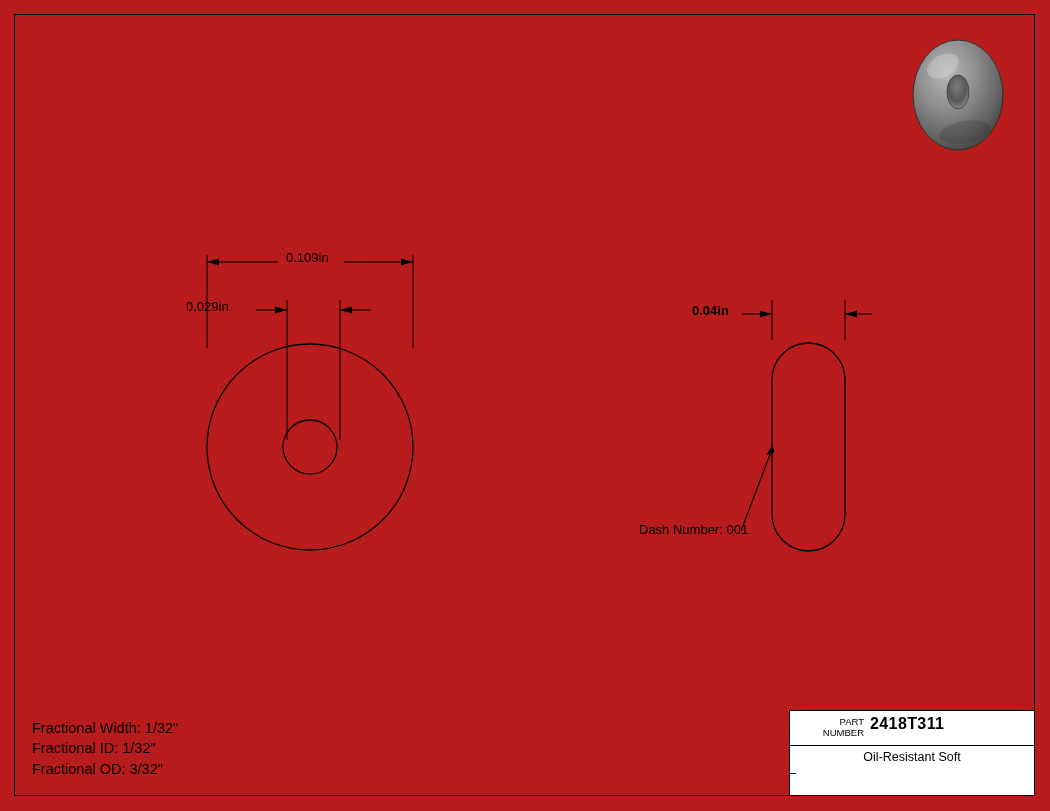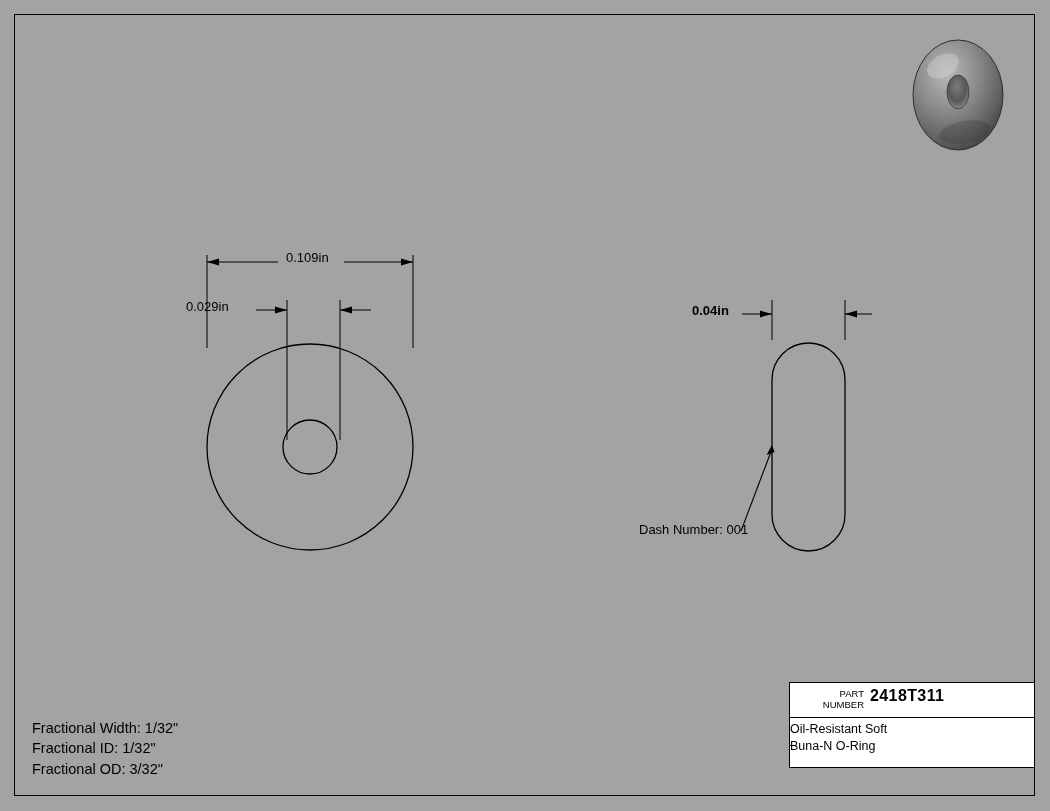--- a/index.html
+++ b/index.html
@@ -7,21 +7,21 @@
     padding: 0;
     background: #ffffff;
   }
   body {
     font-family: "Liberation Sans", sans-serif;
   }
   #sheet {
     position: relative;
     width: 1050px;
     height: 811px;
-    background: #a3a3a3;
+    background: #b91c1c;
     overflow: hidden;
   }
   .border {
     position: absolute;
     left: 14px;
     top: 14px;
     width: 1021px;
     height: 782px;
     border: 1px solid #000;
     box-sizing: border-box;
@@ -43,21 +43,21 @@
   .spec-text {
     position: absolute;
     font-size: 14.5px;
     color: #000;
     white-space: nowrap;
   }
   
   #title-block {
     position: absolute;
     left: 789px;
-    top: 682px;
+    top: 710px;
     width: 246px;
     height: 86px;
     border: 1px solid #000;
     box-sizing: border-box;
     background: #fff;
   }
   #title-block .tb-top {
     position: relative;
     height: 35px;
     border-bottom: 1px solid #000;
@@ -80,21 +80,21 @@
     font-size: 16px;
     font-weight: bold;
     letter-spacing: 0.4px;
     color: #000;
   }
   .tb-desc {
     position: absolute;
     left: 0;
     top: 38px;
     width: 100%;
-    text-align: left;
+    text-align: center;
     font-size: 12.5px;
     line-height: 17px;
     color: #000;
   }
   .tb-tick {
     position: absolute;
     left: 0px;
     top: 62px;
     width: 6px;
     height: 1px;
@@ -189,17 +189,16 @@
     <div class="tb-top">
       <div class="tb-partlabel">
         <div>PART</div>
         <div>NUMBER</div>
       </div>
       <div class="tb-partnum">2418T311</div>
     </div>
     <div class="tb-tick"></div>
     <div class="tb-desc">
       <div>Oil-Resistant Soft</div>
-      <div>Buna-N O-Ring</div>
     </div>
   </div>
 
 </div>
 
 </body></html>

